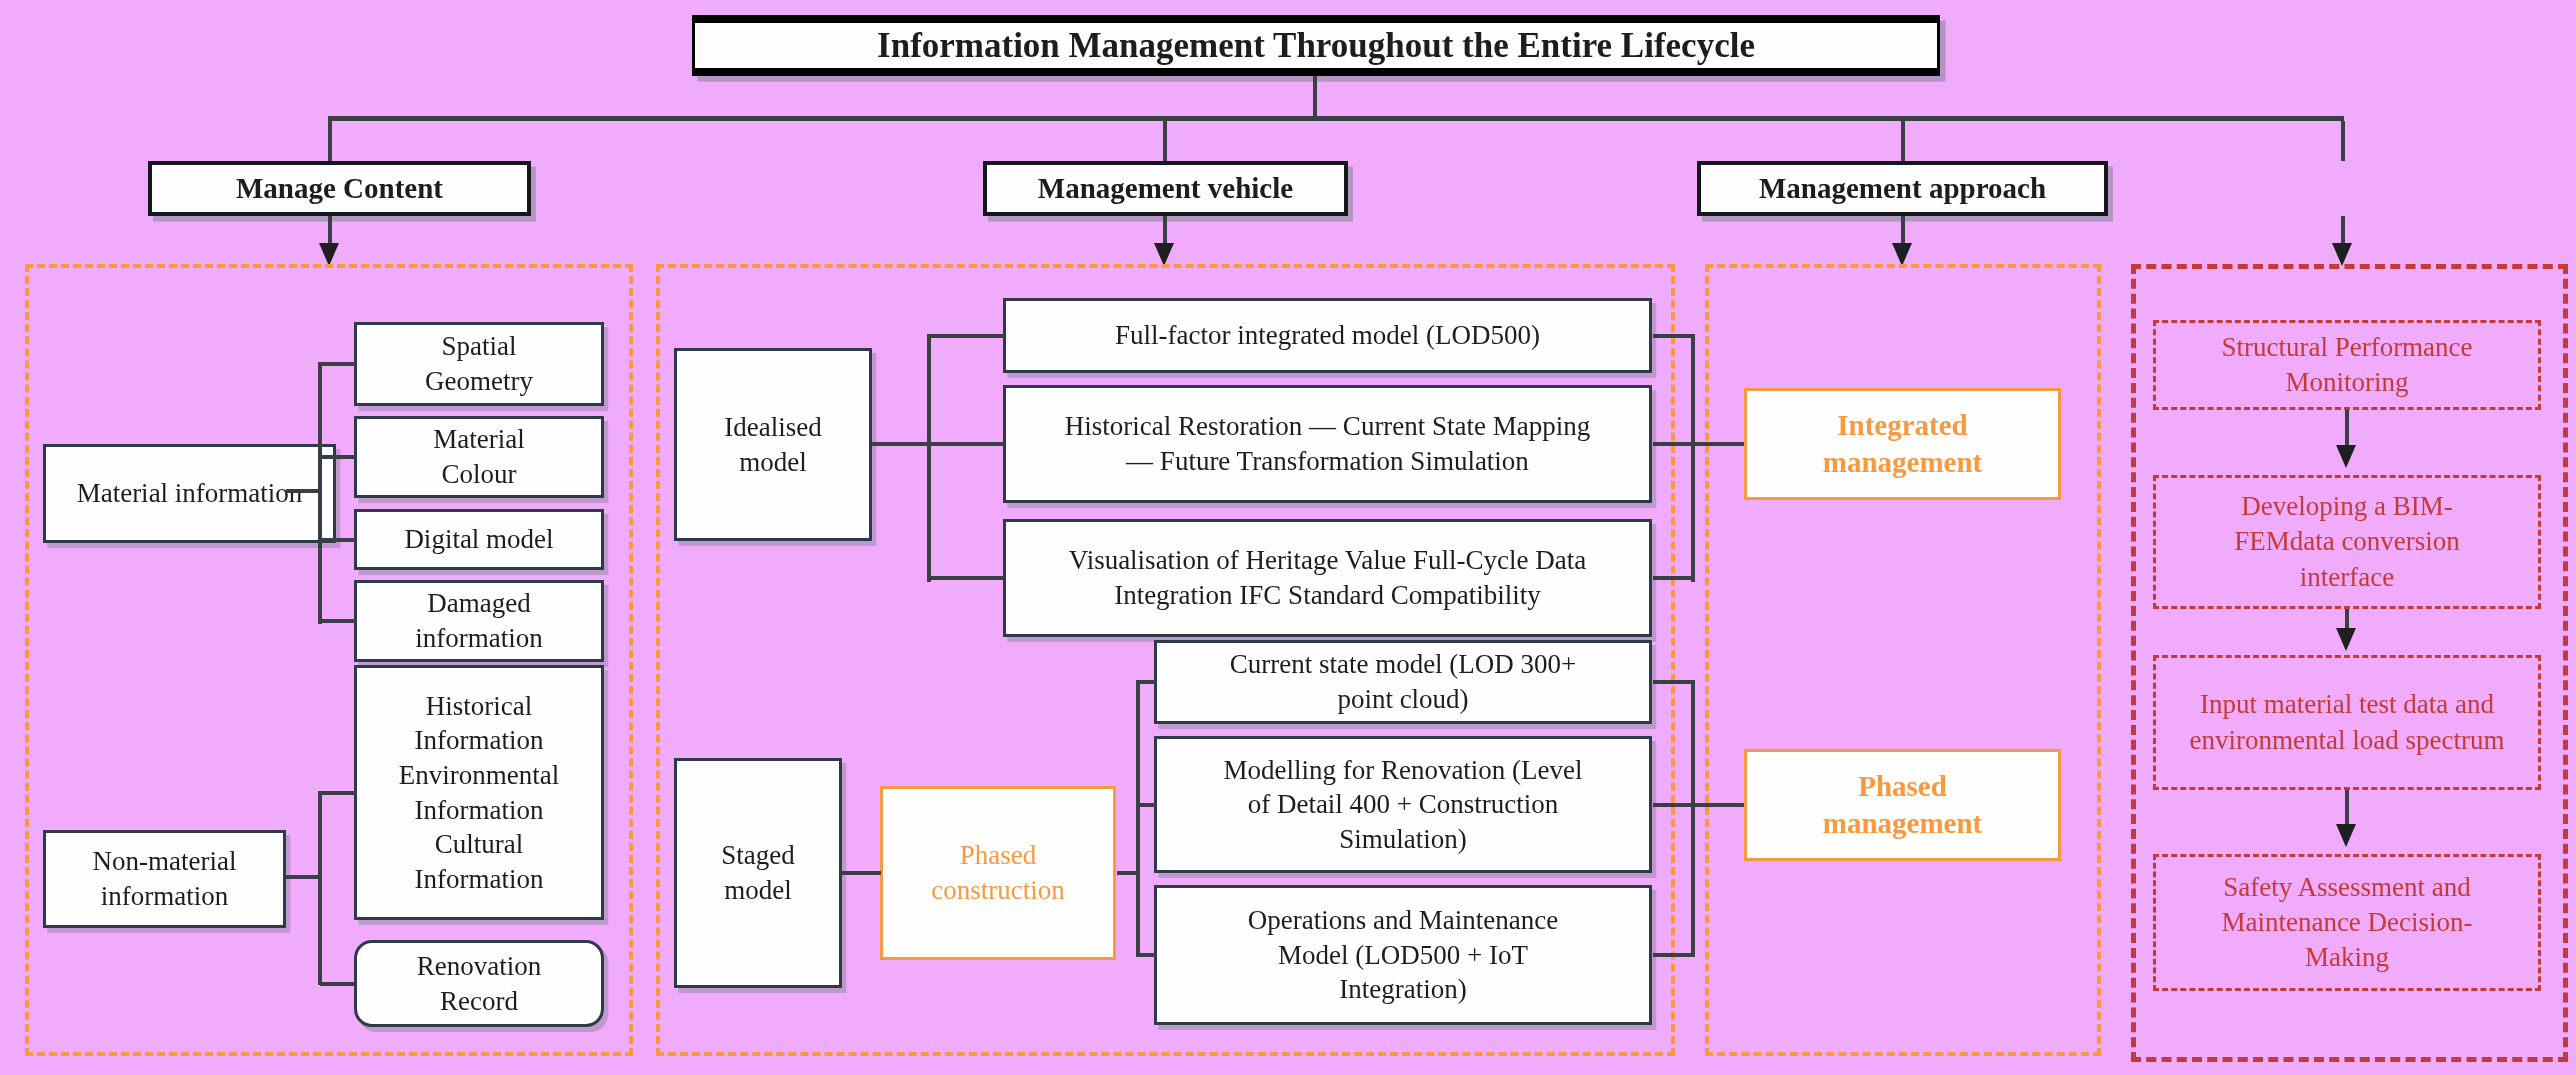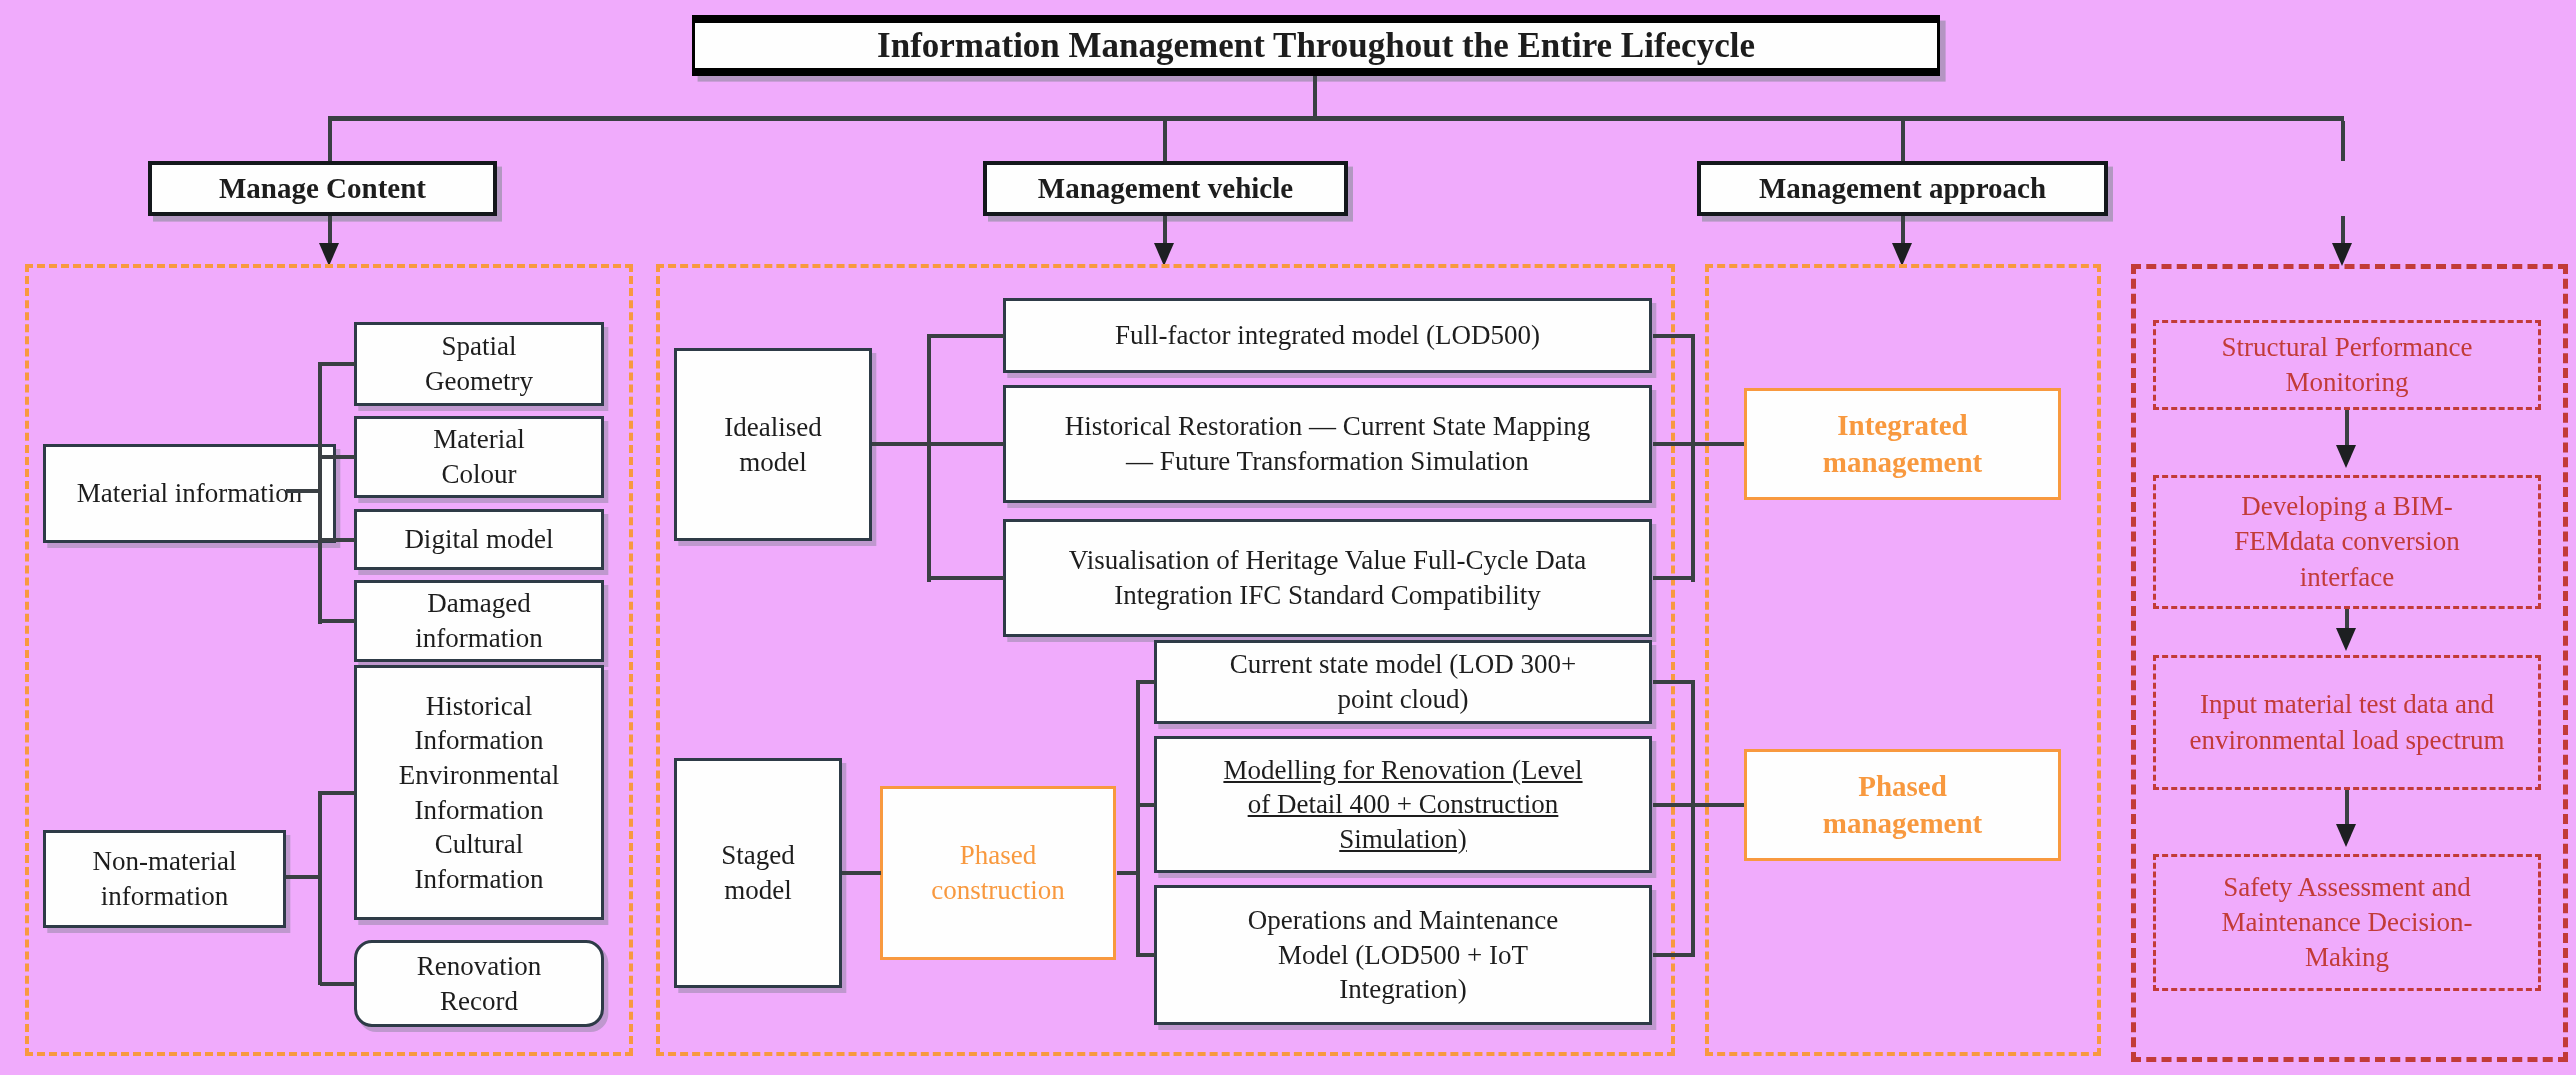--- a/index.html
+++ b/index.html
@@ -71,21 +71,21 @@
 
   <div class="box title-box" style="left:692px;top:15px;width:1248px;height:61px;">Information Management Throughout the Entire Lifecycle</div>
 
   <div class="v" style="left:1313px;top:76px;width:3.7px;height:41px;"></div>
   <div class="h" style="left:328px;top:116px;width:2016px;height:5px;"></div>
   <div class="v" style="left:328px;top:121px;width:3.7px;height:40px;"></div>
   <div class="v" style="left:1163px;top:121px;width:3.7px;height:40px;"></div>
   <div class="v" style="left:1901px;top:121px;width:3.7px;height:40px;"></div>
   <div class="v" style="left:2341px;top:121px;width:3.7px;height:40px;"></div>
 
-  <div class="box hdr" style="left:148px;top:161px;width:349px;height:55px;">Manage Content</div>
+  <div class="box hdr" style="left:148px;top:161px;width:383px;height:55px;">Manage Content</div>
   <div class="box hdr" style="left:983px;top:161px;width:365px;height:55px;">Management vehicle</div>
   <div class="box hdr" style="left:1697px;top:161px;width:411px;height:55px;">Management approach</div>
 
   <div class="v" style="left:328px;top:216px;width:3.7px;height:30px;"></div>
   <div class="arrowhead" style="left:319px;top:243px;"></div>
   <div class="v" style="left:1163px;top:216px;width:3.7px;height:30px;"></div>
   <div class="arrowhead" style="left:1154px;top:243px;"></div>
   <div class="v" style="left:1901px;top:216px;width:3.7px;height:30px;"></div>
   <div class="arrowhead" style="left:1892px;top:243px;"></div>
   <div class="v" style="left:2341px;top:216px;width:3.7px;height:30px;"></div>
@@ -125,21 +125,21 @@
 
   <div class="h" style="left:872px;top:442px;width:57px;height:3.7px;"></div>
   <div class="v" style="left:927px;top:334px;width:3.7px;height:248px;"></div>
   <div class="h" style="left:931px;top:334px;width:73px;height:3.7px;"></div>
   <div class="h" style="left:931px;top:442px;width:73px;height:3.7px;"></div>
   <div class="h" style="left:931px;top:576px;width:73px;height:3.7px;"></div>
 
   <div class="box std" style="left:674px;top:758px;width:168px;height:230px;padding:0 11.2px;">Staged model</div>
   <div class="box std orange-border orange-text" style="left:880px;top:786px;width:236px;height:174px;padding:0 17.4px;">Phased construction</div>
   <div class="box std" style="left:1154px;top:640px;width:498px;height:84px;padding:0 56px;">Current state model (LOD 300+ point cloud)</div>
-  <div class="box std" style="left:1154px;top:736px;width:498px;height:137px;padding:0 56px;text-decoration:underline;">Modelling for Renovation (Level of Detail 400 + Construction Simulation)</div>
+  <div class="box std" style="left:1154px;top:736px;width:498px;height:137px;padding:0 56px;">Modelling for Renovation (Level of Detail 400 + Construction Simulation)</div>
   <div class="box std" style="left:1154px;top:885px;width:498px;height:140px;padding:0 56px;">Operations and Maintenance Model (LOD500 + IoT Integration)</div>
 
   <div class="h" style="left:842px;top:871px;width:39px;height:3.7px;"></div>
   <div class="h" style="left:1117px;top:871px;width:21px;height:3.7px;"></div>
   <div class="v" style="left:1136px;top:680px;width:3.7px;height:277px;"></div>
   <div class="h" style="left:1140px;top:680px;width:15px;height:3.7px;"></div>
   <div class="h" style="left:1140px;top:803px;width:15px;height:3.7px;"></div>
   <div class="h" style="left:1140px;top:953px;width:15px;height:3.7px;"></div>
 
   <div class="h" style="left:1653px;top:334px;width:42px;height:3.7px;"></div>

